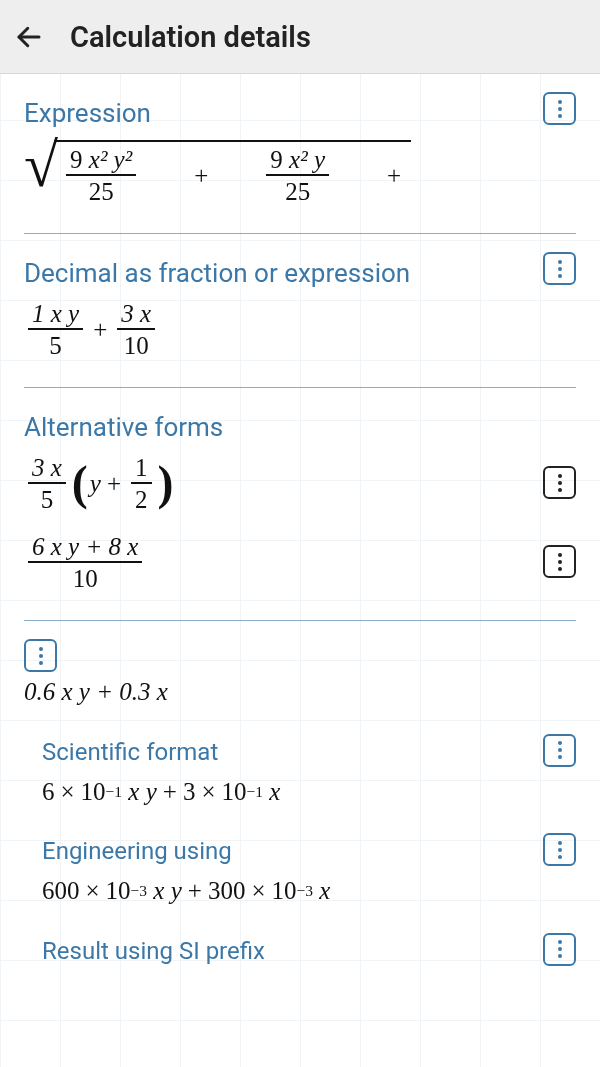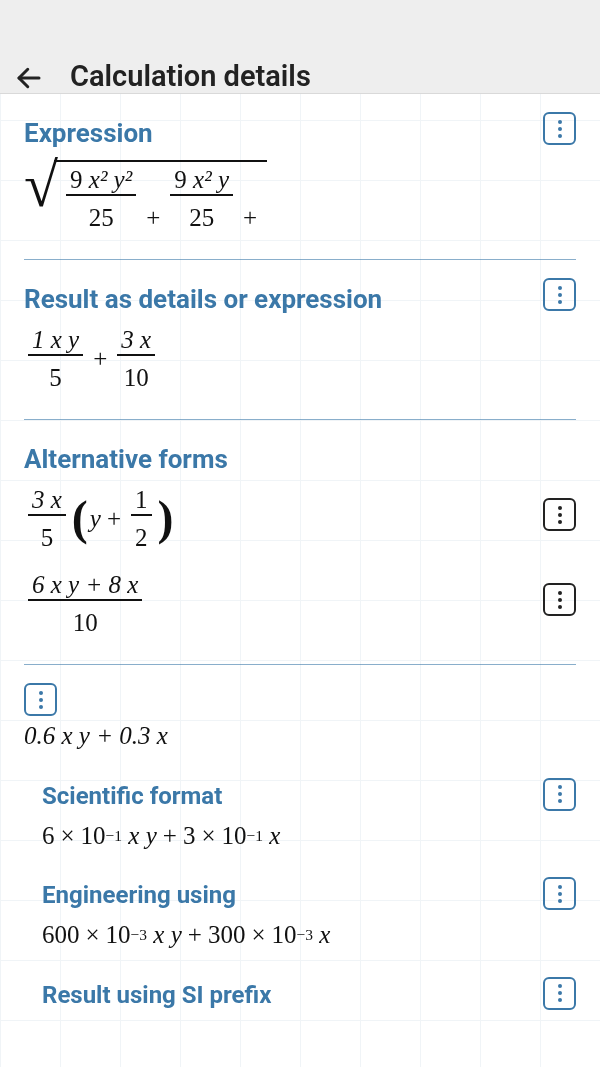--- a/index.html
+++ b/index.html
@@ -8,25 +8,25 @@
     font-family: -apple-system, BlinkMacSystemFont, "Segoe UI", Roboto, Arial, sans-serif;
     background:
       linear-gradient(to right, #f0f4f7 1px, transparent 1px) 0 0 / 60px 60px,
       linear-gradient(to bottom, #f0f4f7 1px, transparent 1px) 0 0 / 60px 60px,
       #ffffff;
     color: #111;
   }
 
   
   .topbar {
-    height: 94px;
+    height: 74px;
     background: #eeeeee;
     border-bottom: 1px solid #d9d9d9;
     display: flex;
-    align-items: flex-end;
+    align-items: center;
     padding: 0 14px;
     gap: 26px;
   }
   .back-icon svg { display: block; }
   .title {
     font-size: 29px;
     font-weight: 600;
     color: #222;
   }
 
@@ -34,21 +34,21 @@
   .content { padding: 0 24px 0 24px; }
 
   .section-row {
     display: flex;
     justify-content: space-between;
     align-items: flex-start;
   }
   .section-heading {
     color: #3b78a8;
     font-size: 26px;
-    font-weight: 700;
+    font-weight: 400;
     padding-top: 24px;
     padding-bottom: 6px;
   }
   .more-btn-wrap { padding-top: 18px; }
   .more-btn {
     width: 33px; height: 33px;
     border: 2px solid #3b78a8;
     border-radius: 6px;
     display: flex; flex-direction: column;
     align-items: center; justify-content: center;
@@ -95,39 +95,40 @@
     flex-direction: column;
     align-items: center;
     vertical-align: middle;
     margin: 0 4px;
   }
   .frac .num, .frac .den {
     padding: 0 4px;
     white-space: nowrap;
   }
   .frac .num { border-bottom: 2px solid #111; }
-  .frac .den { padding-top: 8px; }
+  .frac .den { padding-top: 2px; }
 
   
   .sqrt {
     display: inline-flex;
     align-items: stretch;
   }
   .sqrt .radical {
     font-style: normal;
     font-size: 62px;
     line-height: .9;
     margin-right: -4px;
     transform: translateY(-2px);
   }
   .sqrt .radicand {
     border-top: 2.5px solid #111;
     padding: 4px 4px 0 8px;
     display: flex;
-    align-items: flex-end;
+    align-items: center;
+    gap: 48px;
   }
 
   
   .lparen, .rparen {
     font-style: normal;
     font-size: 48px;
     font-weight: 600;
     line-height: .8;
     padding: 0 2px;
   }
@@ -172,21 +173,21 @@
           <span class="num"><span class="u">9</span> <span>x² y</span></span>
           <span class="den u">25</span>
         </span>
         <span class="op">+</span>
       </span>
     </span>
   </div>
   <div class="divider"></div>
 
   <div class="section-row">
-    <div class="section-heading">Result as details or expression</div>
+    <div class="section-heading">Decimal as fraction or expression</div>
     <div class="more-btn-wrap">
       <div class="more-btn">
           <span></span>
           <span></span>
           <span></span>
         </div>
     </div>
   </div>
   <div class="math">
     <span class="frac">

